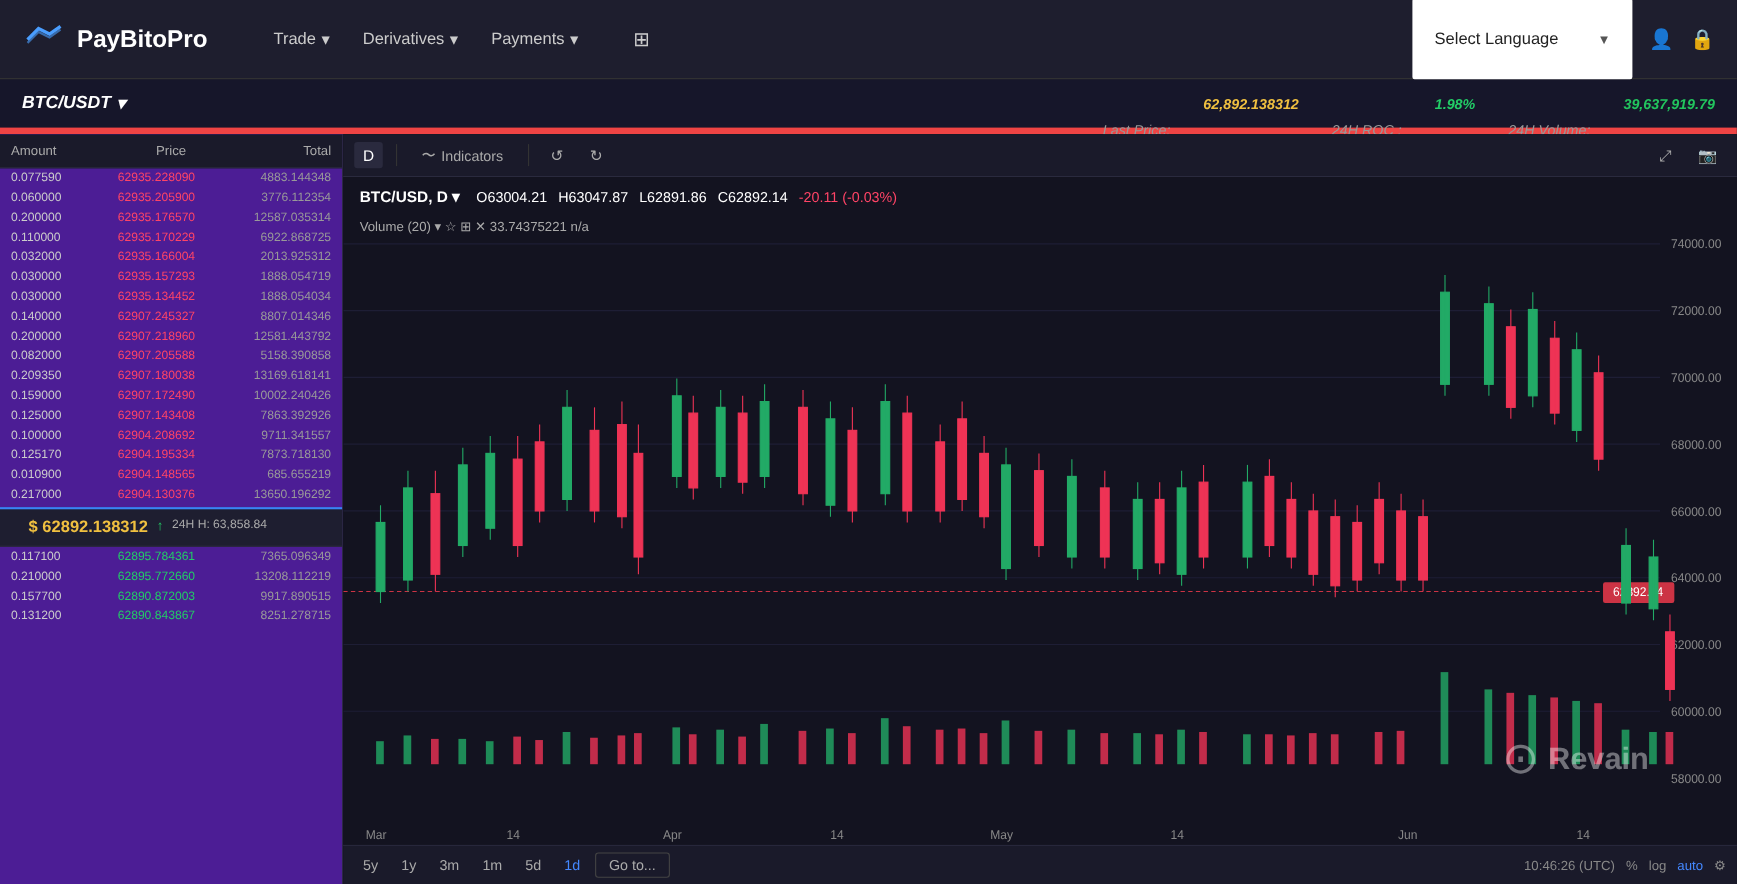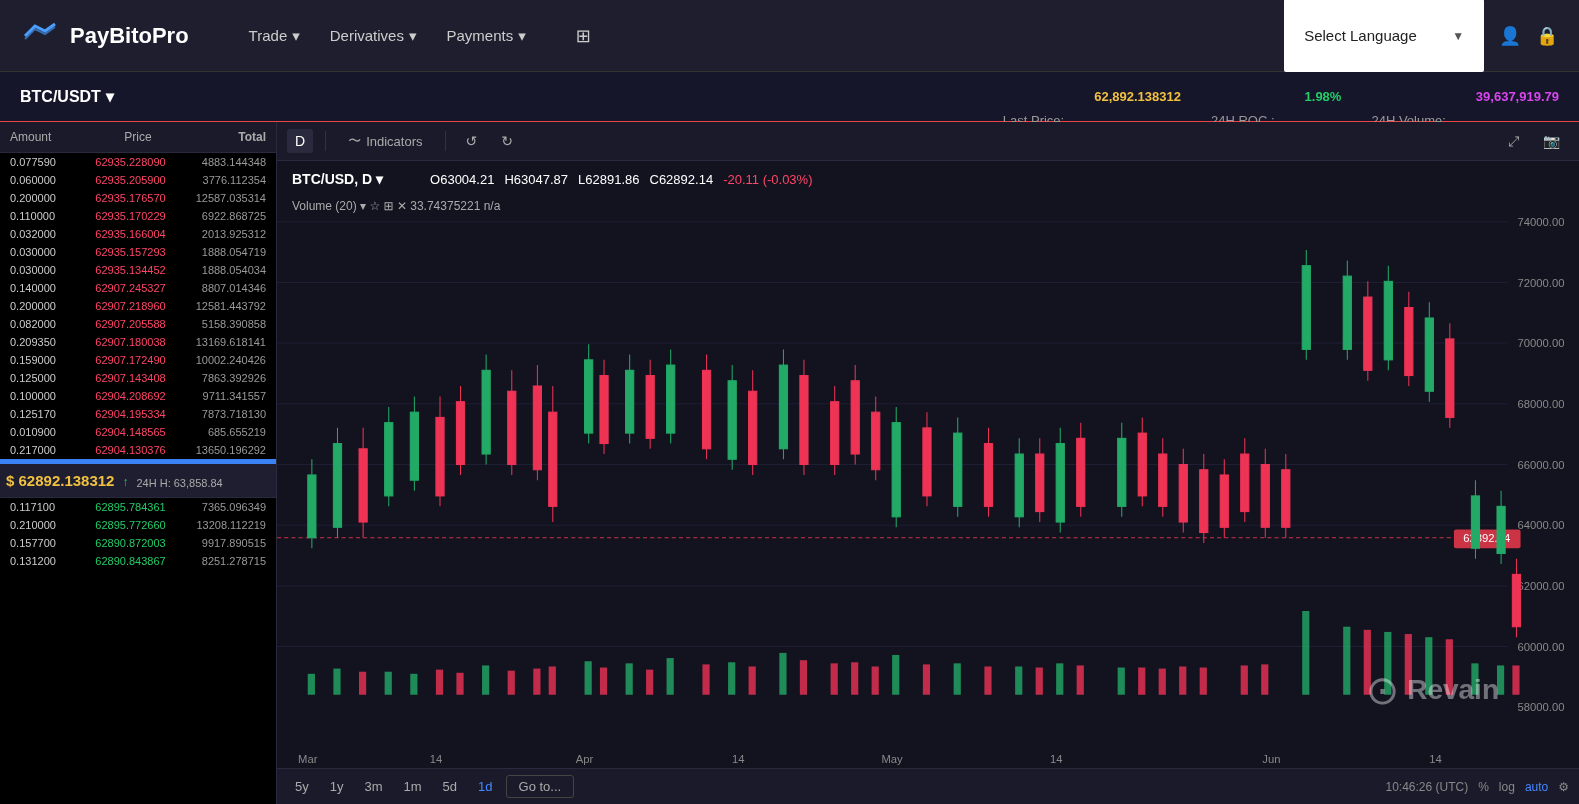--- a/index.html
+++ b/index.html
@@ -77,53 +77,54 @@
       background: none;
       border: none;
     }
 
     
     .ticker-bar {
       background: #16162a;
       height: 50px;
       display: flex;
       padding: 0 20px;
-      border-bottom: 1px solid #ef4444;
+      border-bottom: 6px solid #ef4444;
+      font-style: italic;
     }
     .pair-selector {
       font-size: 16px;
       font-weight: bold;
       color: #fff;
       cursor: pointer;
       display: flex;
       align-items: center;
       gap: 5px;
       margin-right: auto;
     }
     .ticker-stats {
       display: flex;
       gap: 30px;
       align-items: center;
       font-size: 13px;
     }
     .ticker-label { color: #999; margin-top: 48px; }
     .ticker-value { color: #f0c040; font-weight: bold; }
     .ticker-roc { color: #22cc66; font-weight: bold; }
-    .ticker-vol { color: #d946ef; font-weight: bold; }
+    .ticker-vol { color: #22c55e; font-weight: bold; }
 
     
     .main-layout {
       display: flex;
       height: calc(804px - 72px - 50px);
     }
 
     
     .order-book {
-      width: 277px;
-      background: #000000;
+      width: 312px;
+      background: #4c1d95;
       border-right: 1px solid #2a2a3e;
       display: flex;
       flex-direction: column;
       overflow: hidden;
     }
     .ob-header {
       display: grid;
       grid-template-columns: 1fr 1fr 1fr;
       padding: 8px 10px;
       background: #1a1a2a;
@@ -144,25 +145,25 @@
       grid-template-columns: 1fr 1fr 1fr;
       padding: 3px 10px;
       font-size: 11px;
     }
     .ob-row .amt { color: #ccc; }
     .ob-row .price-sell { color: #ff4466; }
     .ob-row .price-buy { color: #22cc66; }
     .ob-row .total { color: #999; text-align: right; }
     .ob-current-price {
       background: #1e1e30;
-      padding: 8px 6px;
-      display: flex;
-      align-items: flex-end;
+      padding: 8px 26px;
+      display: flex;
+      align-items: flex-start;
       gap: 8px;
-      border-top: 5px solid #3b82f6;
+      border-top: 2px solid #3b82f6;
       border-bottom: 1px solid #2a2a3e;
     }
     .ob-current-price .price-main { color: #f0c040; font-size: 15px; font-weight: bold; }
     .ob-current-price .price-arrow { color: #22cc66; font-size: 12px; }
     .ob-current-price .price-high { color: #aaa; font-size: 11px; }
 
     
     .chart-area {
       flex: 1;
       display: flex;
@@ -216,21 +217,21 @@
       position: absolute;
       top: 10px;
       left: 15px;
       display: flex;
       align-items: center;
       gap: 15px;
       font-size: 13px;
       z-index: 10;
     }
     .chart-symbol { color: #fff; font-weight: bold; font-size: 14px; }
-    .chart-ohlc { display: flex; gap: 10px; margin-left: 32px; }
+    .chart-ohlc { display: flex; gap: 10px; }
     .ohlc-item { color: #ccc; }
     .ohlc-item span { color: #fff; }
     .ohlc-change { color: #ff4466; }
     .volume-indicator {
       position: absolute;
       top: 38px;
       left: 15px;
       font-size: 12px;
       color: #aaa;
       z-index: 10;
@@ -344,21 +345,21 @@
     <span class="ticker-vol">39,637,919.79</span>
   </div>
 </div>
 
 <div class="main-layout">
 
   <div class="order-book">
     <div class="ob-header">
       <span>Amount</span>
       <span style="text-align:center;">Price</span>
-      <span style="text-align:right;font-weight:bold;">Total</span>
+      <span style="text-align:right;">Total</span>
     </div>
 
     <div class="ob-rows" id="sell-rows">
         <div class="ob-row">
           <span class="amt">0.077590</span>
           <span class="price-sell">62935.228090</span>
           <span class="total">4883.144348</span>
         </div>
         <div class="ob-row">
           <span class="amt">0.060000</span>

